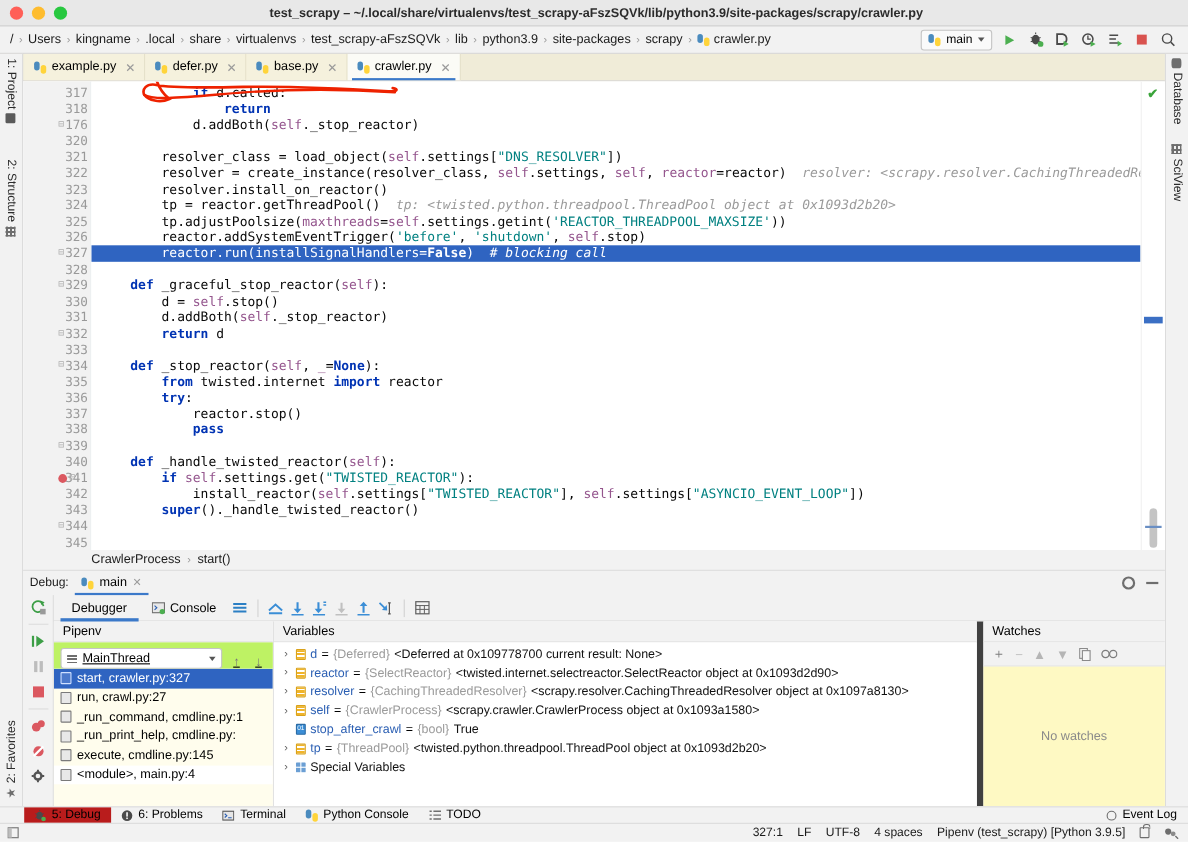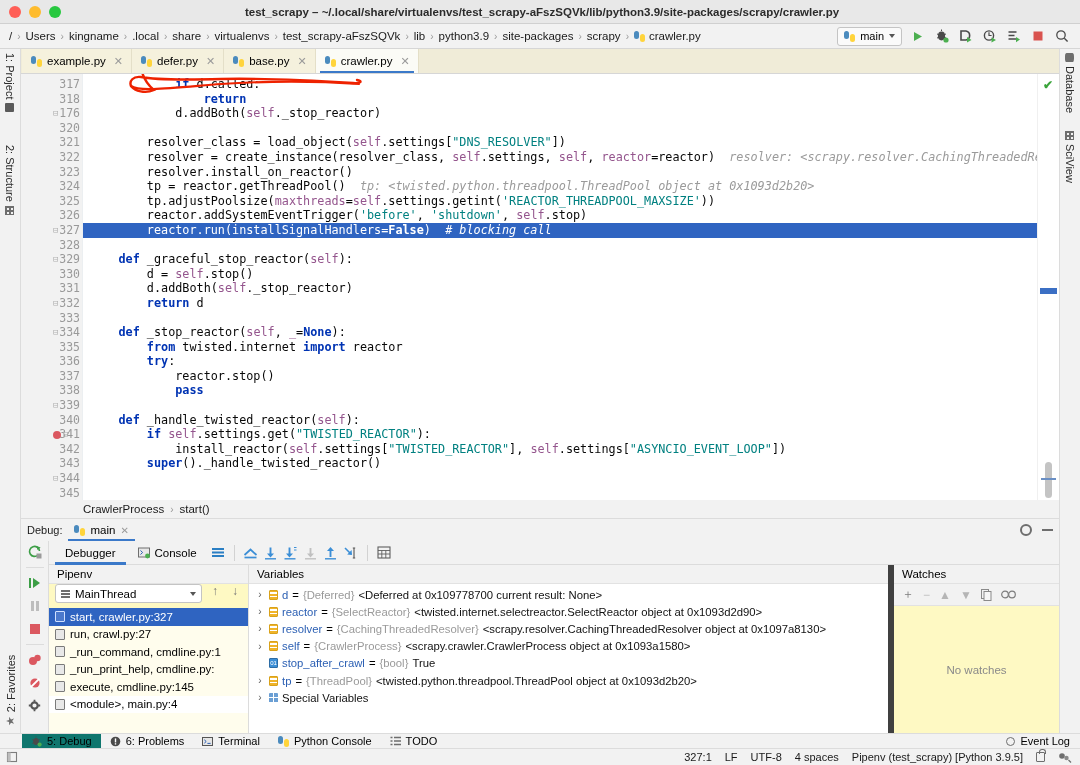--- a/index.html
+++ b/index.html
@@ -190,21 +190,21 @@
   .dbtab.active::after { content:""; position:absolute; left:0; right:0; bottom:0; height:2.5px; background:#3b79c9; }
   .tsep { width:1px; height:16px; background:#d2d2d2; margin:0 5px; }
   .tico { width:18px; height:18px; display:flex; align-items:center; justify-content:center; }
 
   .panes { flex:1; display:flex; min-height:0; background:#fff; }
   .pane-frames { width: 200px; flex:none; border-right:1px solid #dcdcdc; display:flex; flex-direction:column; }
   .pane-vars   { flex:1; border-right:6px solid #404040; display:flex; flex-direction:column; min-width:0; }
   .pane-watch  { width: 165px; flex:none; display:flex; flex-direction:column; }
   .pane-title { height:19px; line-height:19px; padding-left:8px; font-size:11.5px; background:#f2f2f2; border-bottom:1px solid #e2e2e2; }
 
-  .thread-row { height:24px; display:flex; align-items:flex-start; gap:6px; padding:0 6px; background:#fef9c3; }
+  .thread-row { height:24px; display:flex; align-items:flex-end; gap:6px; padding:0 6px; background:#bef264;text-decoration:underline; }
   .thread-sel {
     flex:1; height:19px; border:1px solid #c4c4c4; border-radius:3px; background:#fff;
     display:flex; align-items:center; gap:5px; padding:0 5px; font-size:11.5px;
   }
   .hamb { width:9px; height:8px; background: repeating-linear-gradient(0deg,#6e6e6e 0 1.5px,transparent 1.5px 3px); }
   .arrowbtn { color:#777; font-size:12px; width:14px; text-align:center; }
 
   .frames-list { flex:1; background:#fffded; overflow:hidden; }
   .frame-row {
     height:17.5px; display:flex; align-items:center; gap:5px; padding-left:6px;
@@ -243,21 +243,21 @@
   .wico { font-size:12px; color:#7d7d7d; }
   .watch-body { flex:1; display:flex; align-items:center; justify-content:center; color:#8a8a8a; font-size:11.5px; background:#fef9c3; }
 
   
   .bottombar {
     position:absolute; left:0; right:0; bottom:17px; height:15px;
     background:#f2f2f2; border-top:1px solid #dcdcdc;
     display:flex; align-items:center; padding-left:22px; font-size:11px;
   }
   .bbtn { display:flex; align-items:center; gap:5px; padding:0 9px; height:15px; }
-  .bbtn.active { background:#0f766e; }
+  .bbtn.active { background:#b91c1c; }
   .bb-right { margin-left:auto; display:flex; align-items:center; gap:5px; padding-right:10px; }
   .circ { width:9px; height:9px; border-radius:50%; border:1.3px solid #6e6e6e; }
 
   .statusbar {
     position:absolute; left:0; right:0; bottom:0; height:17px;
     background:#f2f2f2; border-top:1px solid #dcdcdc;
     display:flex; align-items:center; font-size:11px; color:#1a1a1a;
   }
   .sb-left { padding-left:6px; display:flex; align-items:center; }
   .sb-right { margin-left:auto; display:flex; align-items:center; gap:13px; padding-right:8px; }

